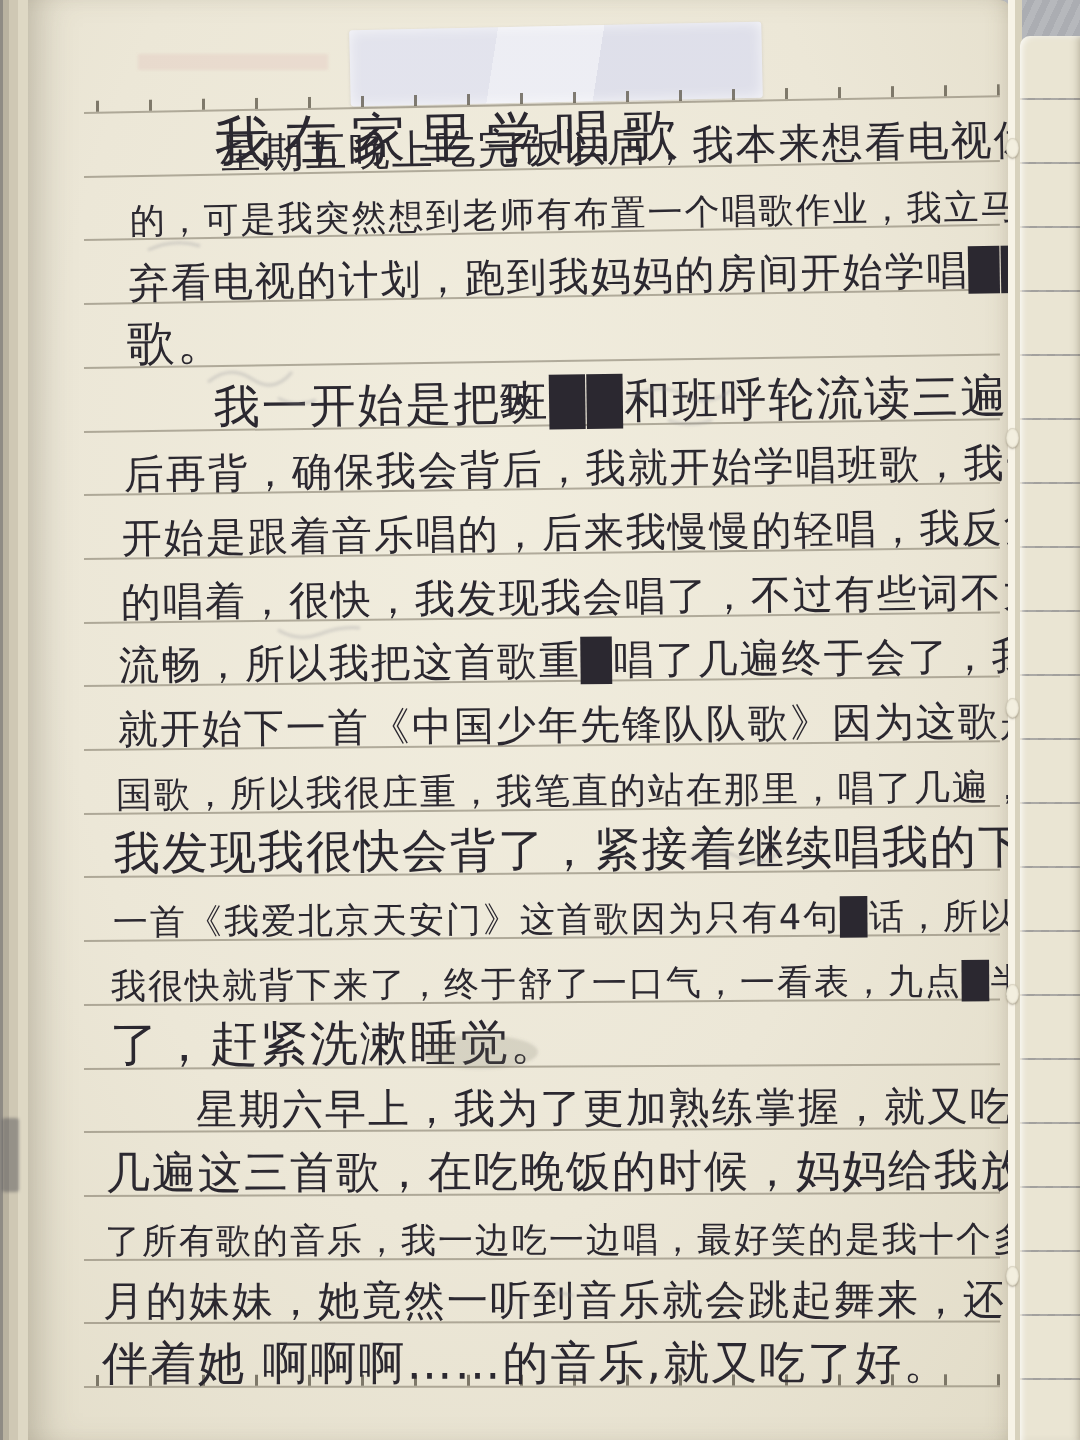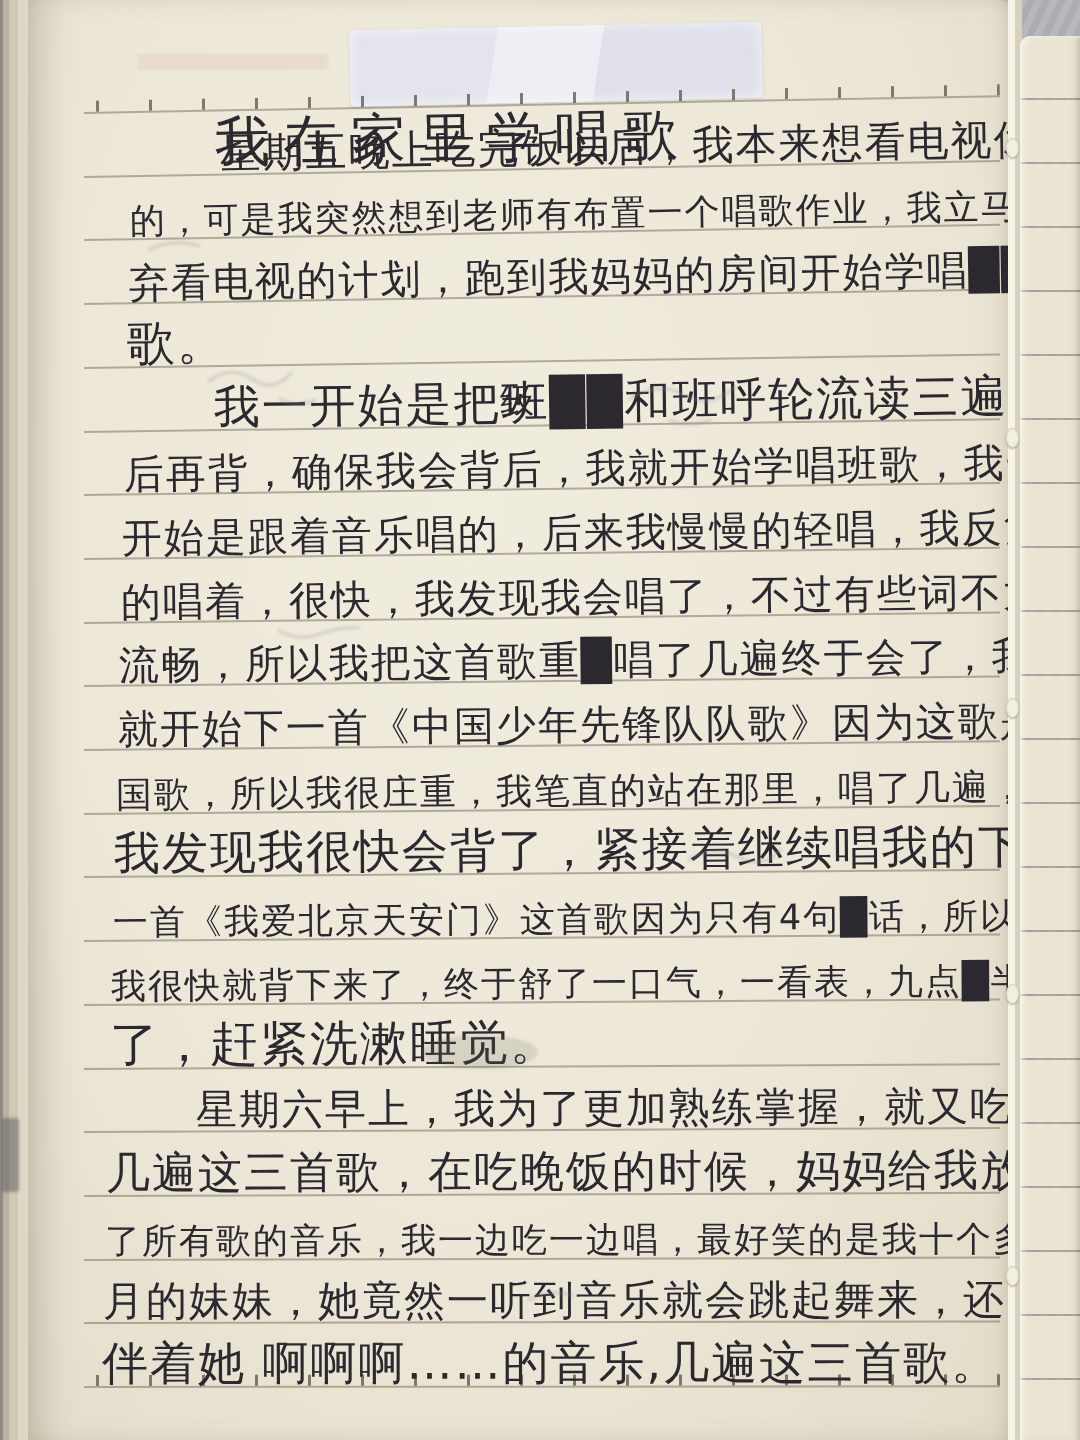--- a/index.html
+++ b/index.html
@@ -111,21 +111,21 @@
       <div class="hand-row" style="top: 688px; left: 89.6px; width: 885.4px; transform: rotate(-0.55deg); font-size: 40px;">就开始下一首《中国少年先锋队队歌》因为这歌是</div>
       <div class="hand-row" style="top: 751.7px; left: 88px; width: 887px; transform: rotate(-0.5deg); font-size: 36px;">国歌，所以我很庄重，我笔直的站在那里，唱了几遍，</div>
       <div class="hand-row" style="top: 815.4px; left: 86.4px; width: 888.6px; transform: rotate(-0.45deg); font-size: 46px;">我发现我很快会背了，紧接着继续唱我的下</div>
       <div class="hand-row" style="top: 879.1px; left: 84.8px; width: 890.2px; transform: rotate(-0.4deg); font-size: 35px;">一首《我爱北京天安门》这首歌因为只有4句█话，所以</div>
       <div class="hand-row" style="top: 942.8px; left: 83.2px; width: 891.8px; transform: rotate(-0.35deg); font-size: 35px;">我很快就背下来了，终于舒了一口气，一看表，九点█半</div>
       <div class="hand-row" style="top: 1006.5px; left: 81.6px; width: 893.4px; transform: rotate(-0.3deg); font-size: 48px;">了，赶紧洗漱睡觉。</div>
       <div class="hand-row" style="top: 1070.2px; left: 80px; width: 895px; transform: rotate(-0.25deg); font-size: 41px; padding-left: 88px;">星期六早上，我为了更加熟练掌握，就又吃了好</div>
       <div class="hand-row" style="top: 1133.9px; left: 78.4px; width: 896.6px; transform: rotate(-0.2deg); font-size: 44px;">几遍这三首歌，在吃晚饭的时候，妈妈给我放</div>
       <div class="hand-row" style="top: 1197.6px; left: 76.8px; width: 898.2px; transform: rotate(-0.15deg); font-size: 35px;">了所有歌的音乐，我一边吃一边唱，最好笑的是我十个多</div>
       <div class="hand-row" style="top: 1261.3px; left: 75.2px; width: 899.8px; transform: rotate(-0.0999999deg); font-size: 41px;">月的妹妹，她竟然一听到音乐就会跳起舞来，还</div>
-      <div class="hand-row" style="top: 1325px; left: 73.6px; width: 901.4px; transform: rotate(-0.05deg); font-size: 46px;">伴着她 啊啊啊……的音乐,几遍这三首歌。</div>
+      <div class="hand-row" style="top: 1325px; left: 73.6px; width: 901.4px; transform: rotate(-0.05deg); font-size: 46px;">伴着她 啊啊啊……的音乐,就又吃了好。</div>
     </div>
 
   <div class="correction-char">级</div>
 
   <svg class="ghosts" viewBox="0 0 982 1440">
     <defs>
         <filter id="b">
           <feGaussianBlur stdDeviation="1.4"></feGaussianBlur>
         </filter>
       </defs>

